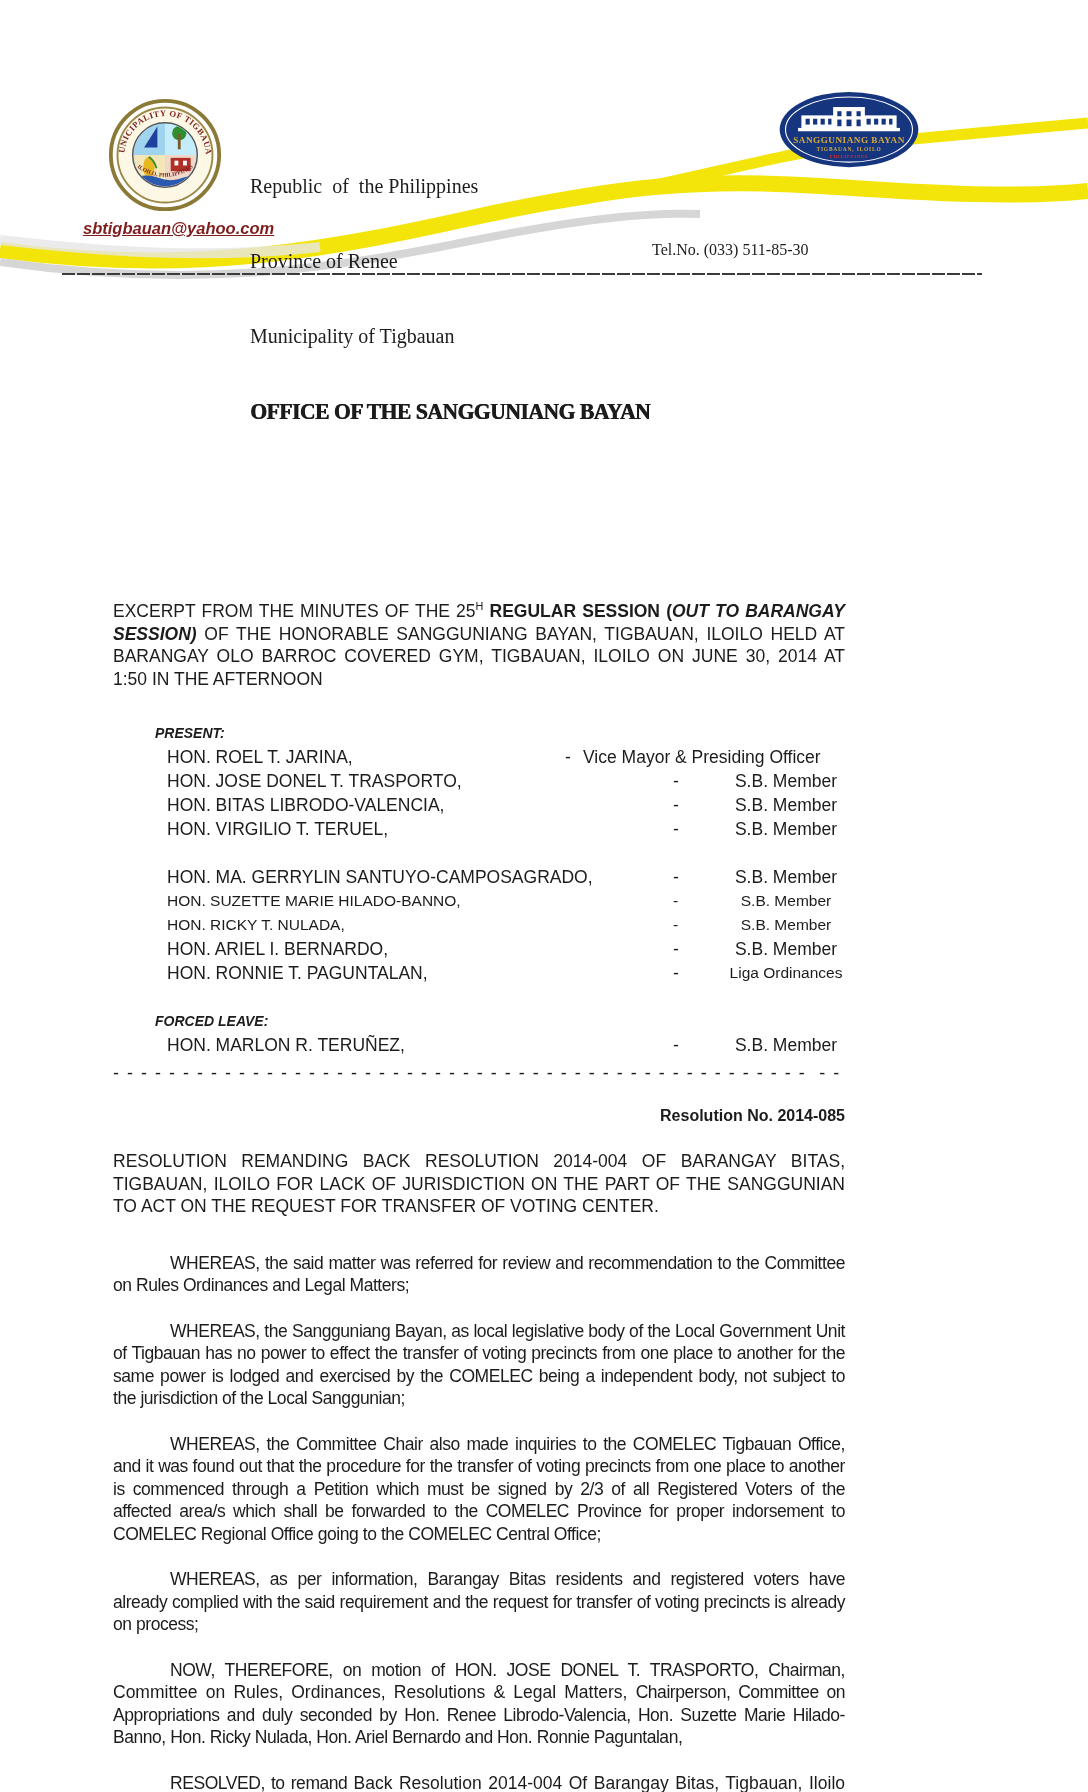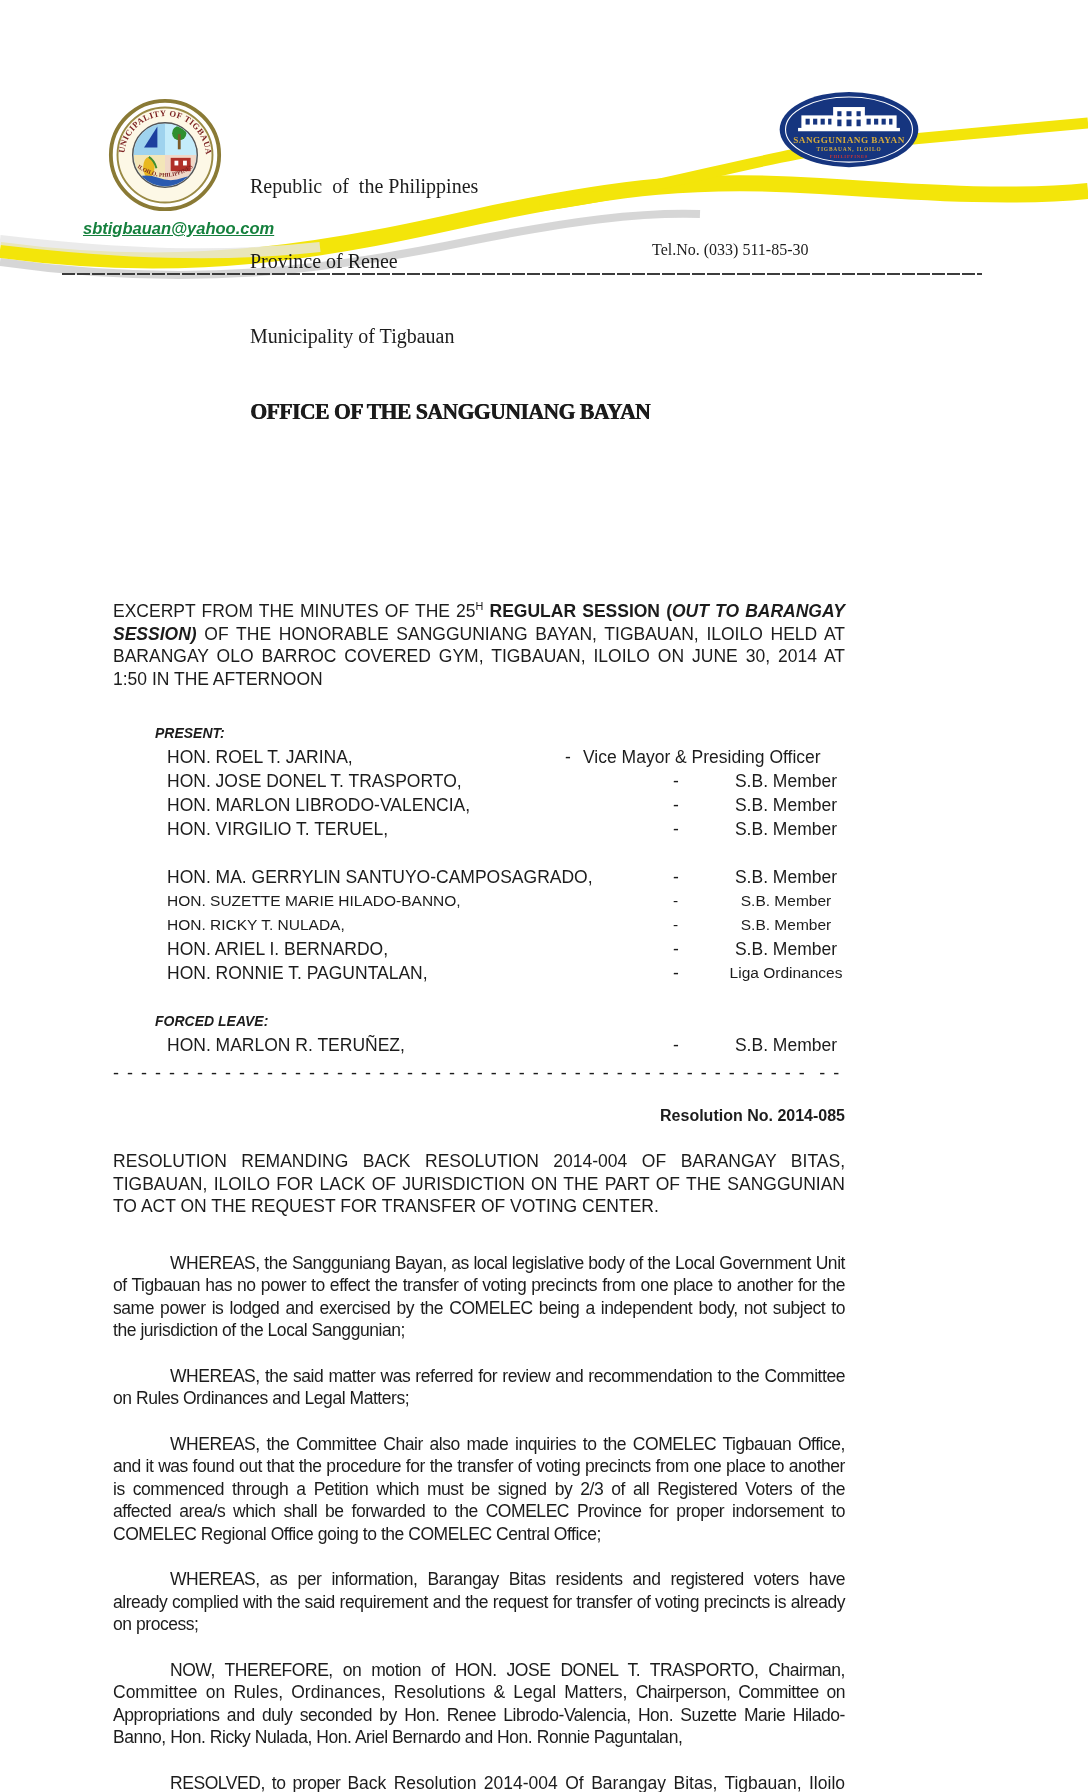--- a/index.html
+++ b/index.html
@@ -8,21 +8,21 @@
   
   .hdr{position:relative;width:100%;height:300px;}
   .ribbons{position:absolute;left:0;top:0;width:1088px;height:330px;pointer-events:none;z-index:0;}
   .seal-left{position:absolute;left:106px;top:98px;width:118px;height:114px;z-index:2;}
   .seal-right{position:absolute;left:778px;top:90px;width:142px;height:80px;z-index:2;}
   .htext{position:absolute;left:250px;top:124px;z-index:2;font-family:"Liberation Serif",serif;
          font-size:20px;line-height:25px;white-space:pre;}
   .office{font-family:"Liberation Serif",serif;font-weight:bold;font-size:22.5px;line-height:25px;
           letter-spacing:-0.5px;text-shadow:0.7px 0 0 #111;transform:scaleX(0.96);transform-origin:left;}
   .email{position:absolute;left:83px;top:219px;z-index:2;font-weight:bold;font-style:italic;
-         font-size:16.5px;color:#15803d;text-decoration:underline;}
+         font-size:16.5px;color:#7f1d1d;text-decoration:underline;}
   .tel{position:absolute;left:652px;top:241px;z-index:2;font-family:"Liberation Serif",serif;font-size:16px;}
   .hrule{position:absolute;left:62px;top:273px;width:920px;height:2px;z-index:2;
          background:repeating-linear-gradient(90deg,#3c3c3c 0 13px,transparent 13px 15px);}
   
   .content{position:relative;z-index:1;margin-left:113px;width:732px;padding-top:0;}
   .para{font-size:17.5px;line-height:22.5px;text-align:justify;margin:0 0 23px 0;}
   .excerpt{margin-top:300px;margin-bottom:31px;}
   .indent{text-indent:57px;}
   .caps-title{margin-top:0;margin-bottom:34px;}
   .s-r{}
@@ -142,21 +142,21 @@
       <span class="pname">HON. ROEL T. JARINA,</span>
       <span class="pdash">-</span>
       <span class="prole">Vice Mayor &amp; Presiding Officer</span>
     </div>
     <div class="prow">
       <span class="pname">HON. JOSE DONEL T. TRASPORTO,</span>
       <span class="pdash">-</span>
       <span class="prole">S.B. Member</span>
     </div>
     <div class="prow">
-      <span class="pname">HON. MARLON LIBRODO-VALENCIA,</span>
+      <span class="pname">HON. BITAS LIBRODO-VALENCIA,</span>
       <span class="pdash">-</span>
       <span class="prole">S.B. Member</span>
     </div>
     <div class="prow">
       <span class="pname">HON. VIRGILIO T. TERUEL,</span>
       <span class="pdash">-</span>
       <span class="prole">S.B. Member</span>
     </div>
     <div class="prow blank"></div>
     <div class="prow">
@@ -192,21 +192,21 @@
       <span class="pdash">-</span>
       <span class="prole">S.B. Member</span>
     </div>
 
     <div class="dashline">- - - - - - - - - - - - - - - - - - - - - - - - - - - - - - - - - - - - - - - - - - - - - - - - - -  - - - - - - - - - - - - -</div>
 
     <div class="resno">Resolution No. 2014-085</div>
 
     <div class="para caps-title"><span class="s-r">RESOLUTION REMANDING BACK RESOLUTION 2014-004 OF BARANGAY BITAS, TIGBAUAN, ILOILO FOR LACK OF JURISDICTION ON THE PART OF THE SANGGUNIAN TO ACT ON THE REQUEST FOR TRANSFER OF VOTING CENTER.</span></div>
 
+    <div class="para indent"><span class="s-n">WHEREAS, the said matter was referred for review and recommendation to the Committee on Rules Ordinances and Legal Matters;</span></div>
     <div class="para indent"><span class="s-n">WHEREAS, the Sangguniang Bayan, as local legislative body of the Local Government Unit of Tigbauan has no power to effect the transfer of voting precincts from one place to another for the same power is lodged and exercised by the COMELEC being a independent body, not subject to the jurisdiction of the Local Sanggunian;</span></div>
-    <div class="para indent"><span class="s-n">WHEREAS, the said matter was referred for review and recommendation to the Committee on Rules Ordinances and Legal Matters;</span></div>
     <div class="para indent"><span class="s-n">WHEREAS, the Committee Chair also made inquiries to the COMELEC Tigbauan Office, and it was found out that the procedure for the transfer of voting precincts from one place to another is commenced through a Petition which must be signed by 2/3 of all Registered Voters of the affected area/s which shall be forwarded to the COMELEC Province for proper indorsement to COMELEC Regional Office going to the COMELEC Central Office;</span></div>
     <div class="para indent"><span class="s-n">WHEREAS, as per information, Barangay Bitas residents and registered voters have already complied with the said requirement and the request for transfer of voting precincts is already on process;</span></div>
     <div class="para indent"><span class="s-n">NOW, THEREFORE, on motion of HON. JOSE DONEL T. TRASPORTO, Chairman, </span><span class="s-r">Committee on Rules, Ordinances, Resolutions &amp; Legal Matters, </span><span class="s-n">Chairperson, Committee on Appropriations and duly seconded by Hon. Renee Librodo-Valencia, Hon. Suzette Marie Hilado-Banno, Hon. Ricky Nulada, Hon. Ariel Bernardo and Hon. Ronnie Paguntalan,</span></div>
-    <div class="para indent"><span class="s-n">RESOLVED, to proper </span><span class="s-r">Back Resolution 2014-004 Of Barangay Bitas, Tigbauan, Iloilo For Lack Of Jurisdiction On The Part Of The Sanggunian To Act On The Request For Transfer Of Voting Center,</span></div>
+    <div class="para indent"><span class="s-n">RESOLVED, to remand </span><span class="s-r">Back Resolution 2014-004 Of Barangay Bitas, Tigbauan, Iloilo For Lack Of Jurisdiction On The Part Of The Sanggunian To Act On The Request For Transfer Of Voting Center,</span></div>
 
   </div>
 </div>
 
 </body></html>

